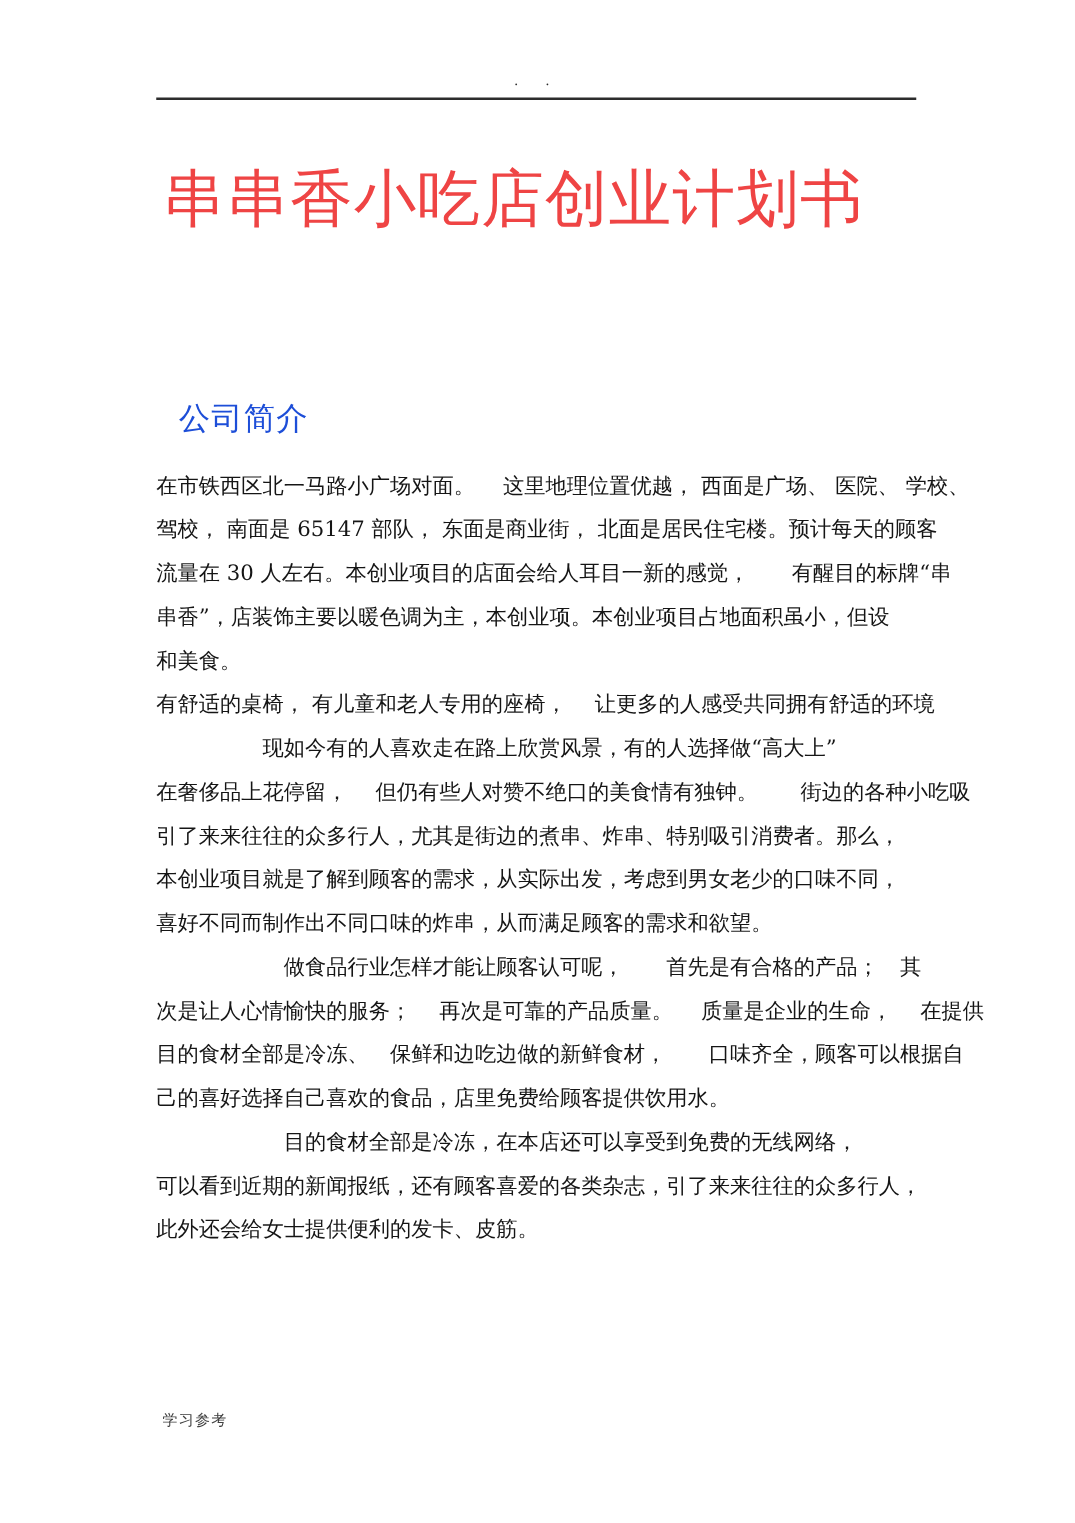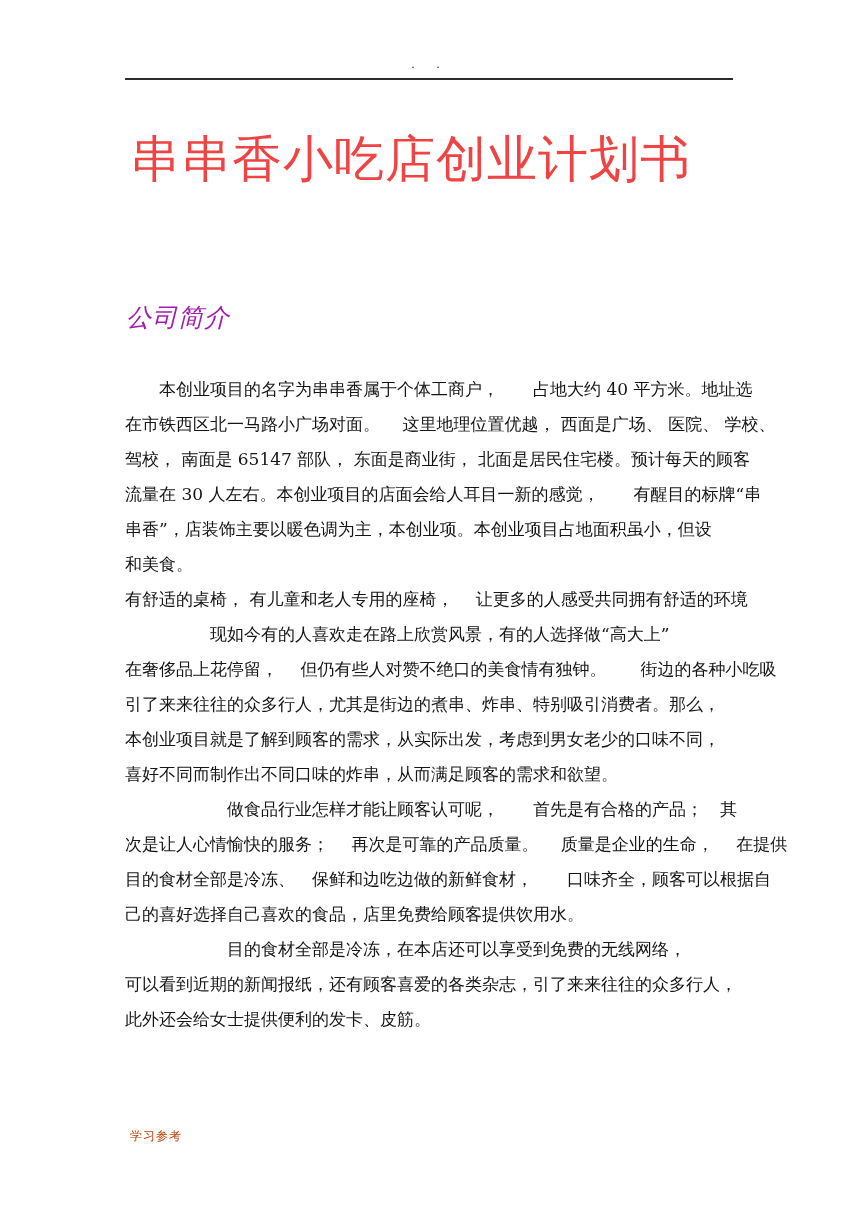--- a/index.html
+++ b/index.html
@@ -42,63 +42,61 @@
     font-size: 50px;
     font-weight: 400;
     letter-spacing: 1px;
     white-space: nowrap;
     color: #ef4444;
   }
   .section-heading {
     position: absolute;
     top: 301px;
     left: 126px;
-    margin: 0;
+    margin: 17px;
     font-size: 25px;
     font-weight: 400;
     letter-spacing: 1px;
-    color: #a21caf;
-    font-style: italic;
+    color: #1d4ed8;
   }
   .body-text {
     position: absolute;
     top: 372px;
     left: 125px;
     width: 625px;
     font-size: 17px;
     line-height: 35px;
     color: #151515;
   }
   .text-line {
     white-space: pre;
     height: 35px;
   }
   .footer-note {
     position: absolute;
     top: 1128px;
     left: 130px;
     font-size: 12px;
     letter-spacing: 1px;
-    color: #c2410c;
+    color: #404040;
   }
 </style>
 </head>
 <body>
 
 <div class="page">
 
   <div class="header-dots">. .</div>
   <div class="header-rule"></div>
 
   <h1 class="doc-title">串串香小吃店创业计划书</h1>
 
   <h2 class="section-heading">公司简介</h2>
 
   <div class="body-text">
-    <div class="text-line">　　本创业项目的名字为串串香属于个体工商户，　　占地大约 40 平方米。地址选</div>
     <div class="text-line">在市铁西区北一马路小广场对面。　 这里地理位置优越， 西面是广场、 医院、 学校、</div>
     <div class="text-line">驾校， 南面是 65147 部队， 东面是商业街， 北面是居民住宅楼。预计每天的顾客</div>
     <div class="text-line">流量在 30 人左右。本创业项目的店面会给人耳目一新的感觉，　　有醒目的标牌“串</div>
     <div class="text-line">串香”，店装饰主要以暖色调为主，本创业项。本创业项目占地面积虽小，但设</div>
     <div class="text-line">和美食。</div>
     <div class="text-line">有舒适的桌椅， 有儿童和老人专用的座椅，　 让更多的人感受共同拥有舒适的环境</div>
     <div class="text-line">　　　　　现如今有的人喜欢走在路上欣赏风景，有的人选择做“高大上”</div>
     <div class="text-line">在奢侈品上花停留，　 但仍有些人对赞不绝口的美食情有独钟。　　街边的各种小吃吸</div>
     <div class="text-line">引了来来往往的众多行人，尤其是街边的煮串、炸串、特别吸引消费者。那么，</div>
     <div class="text-line">本创业项目就是了解到顾客的需求，从实际出发，考虑到男女老少的口味不同，</div>

